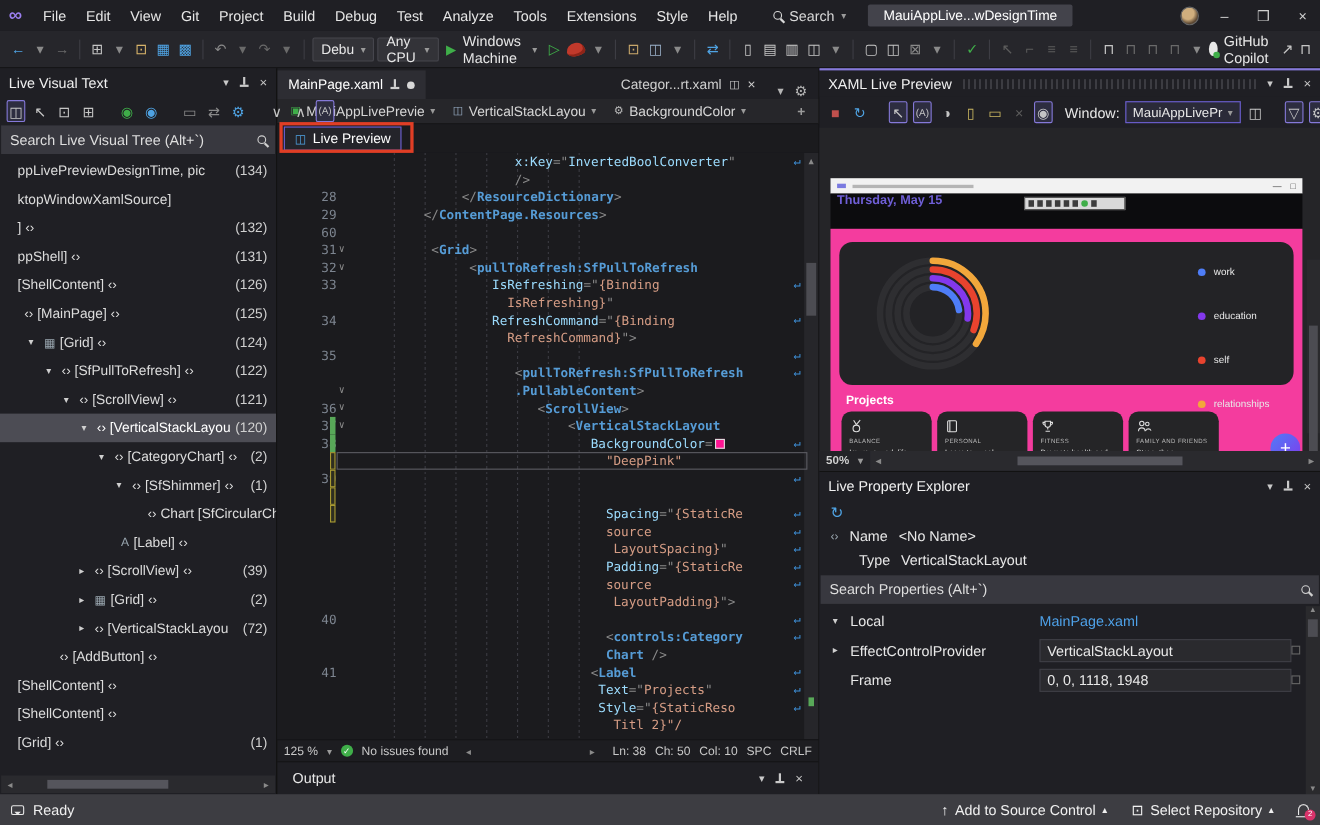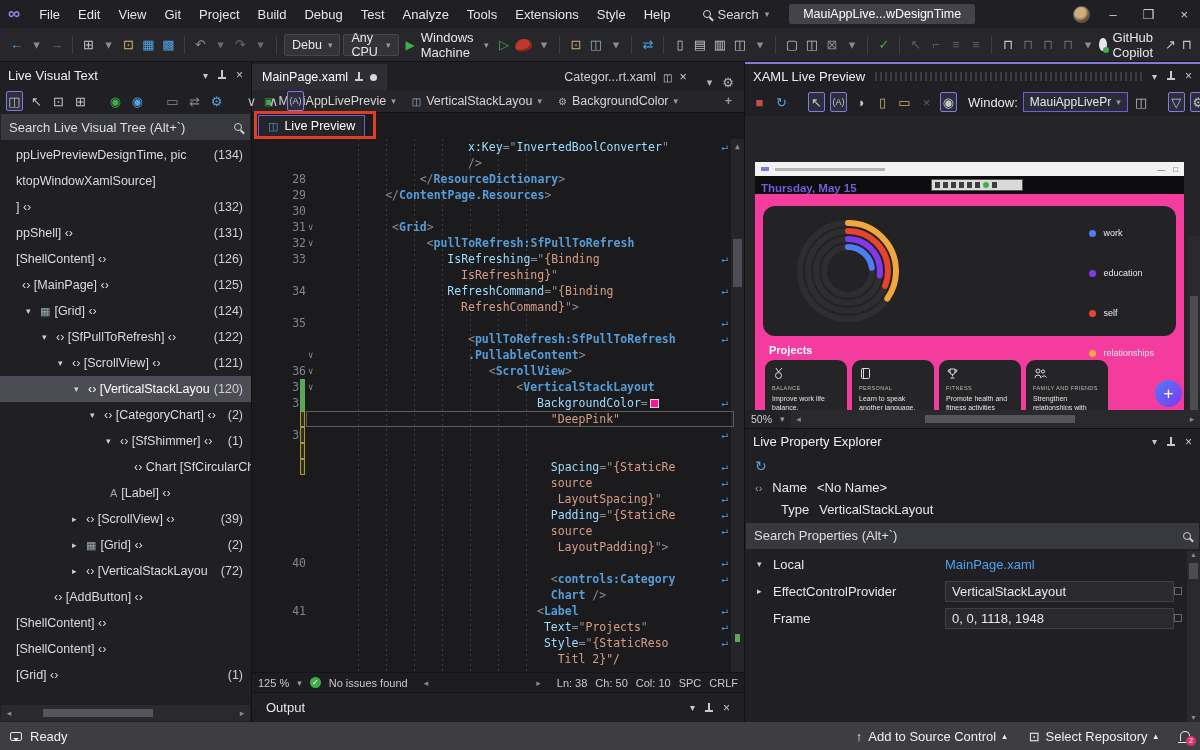--- a/index.html
+++ b/index.html
@@ -91,40 +91,40 @@
   .xlp-head{border-top:2px solid #8579d9;background:#1f1f24;}
   .hatch{flex:1;height:9px;margin:0 10px;background:repeating-linear-gradient(90deg,#3c3c42 0 2px,transparent 2px 5px);}
   .xlp-tools{height:28px;display:flex;align-items:center;gap:5px;padding:0 6px;color:#c5c5c5;}
   .wcombo{display:flex;align-items:center;gap:5px;background:#2a2a38;border:1px solid #6e61d6;color:#e8e8e8;height:20px;padding:0 6px;font-size:12px;}
   .preview{flex:1;position:relative;background:#252528;overflow:hidden;}
   .phone{position:absolute;left:10px;top:46px;right:16px;}
   .ph-title{height:14px;background:#f2f2f2;display:flex;align-items:center;padding:0 6px;gap:6px;}
   .ph-title .l1{width:8px;height:4px;background:#7a7ae0;}
   .ph-title .l2{width:110px;height:3px;background:#b5b5b5;}
   .ph-title .wb{margin-left:auto;display:flex;gap:8px;color:#444;font-size:8px;align-items:center;}
-  .ph-strip{height:18px;background:#0c0c0e;position:relative;display:flex;align-items:flex-end;}
+  .ph-strip{height:32px;background:#0c0c0e;position:relative;display:flex;align-items:flex-start;}
   .ph-date{color:#6f5fd6;font-weight:bold;font-size:11.5px;padding-left:6px;}
   .inapp{position:absolute;left:41%;top:3px;height:12px;width:92px;background:#d9d9d9;border:1px solid #555;display:flex;align-items:center;gap:3px;padding:0 3px;}
   .inapp i{width:5px;height:6px;background:#3c3c3c;display:inline-block;}
   .inapp i.g{background:#3fae49;border-radius:50%;width:6px;}
   .pink{height:254px;background:#f43c9e;position:relative;}
   .chartcard{position:absolute;left:8px;top:12px;right:8px;height:130px;background:#232326;border-radius:12px;}
   .legend{position:absolute;right:22px;top:22px;display:flex;flex-direction:column;gap:30px;}
   .litem{display:flex;align-items:center;gap:7px;color:#e8e8e8;font-size:9px;}
   .ldot{width:7px;height:7px;border-radius:50%;}
   .projtitle{position:absolute;left:14px;top:150px;color:#fff;font-weight:bold;font-size:11px;}
   .cards{position:absolute;left:10px;top:166px;right:34px;display:flex;gap:5px;}
   .card{width:82px;height:82px;background:#252527;border-radius:9px;padding:7px 7px 0;overflow:hidden;flex:none;}
   .card svg{display:block;margin-bottom:5px;}
   .ccat{color:#b9b9b9;font-size:5.5px;letter-spacing:.4px;margin-bottom:4px;}
   .cdesc{color:#e2e2e2;font-size:7px;line-height:1.25;margin-bottom:5px;}
   .addbtn{position:absolute;right:2px;top:186px;width:27px;height:27px;border-radius:50%;
           background:linear-gradient(135deg,#4e7df7,#8338ec);color:#fff;font-size:17px;display:flex;align-items:center;justify-content:center;}
   .pvscroll{position:absolute;right:0;top:120px;bottom:16px;width:12px;background:#2a2a2d;}
-  .zoombar{height:18px;background:#2a2a2e;display:flex;align-items:center;font-size:10.5px;color:#d0d0d0;position:relative;}
+  .zoombar{height:18px;background:#2a2a2e;display:flex;align-items:center;font-size:10.5px;color:#d0d0d0;position:relative;font-weight:bold;}
   .zoombox{padding:0 6px;display:flex;gap:8px;align-items:center;background:#232327;height:100%;}
   
   .lpe{display:flex;flex-direction:column;background:#1f1f24;border-top:1px solid #111;}
   .lpe-row{display:flex;align-items:center;height:22px;padding:0 10px;color:#e8e8e8;gap:10px;font-size:13px;}
   .lpe-grid{flex:1;position:relative;font-size:13px;}
   .prow{display:flex;align-items:center;height:27px;color:#e8e8e8;}
   .pkey{width:200px;display:flex;align-items:center;gap:6px;padding-left:12px;}
   .pexp{width:10px;font-size:9px;color:#cfcfcf;}
   .pval{flex:1;padding-right:26px;}
   .valbox{background:#2a2a2e;border:1px solid #3f3f46;height:21px;display:flex;align-items:center;padding:0 6px;color:#e8e8e8;}
@@ -455,21 +455,21 @@
           <div class="guide" style="left: 134px;"></div>
           <div class="guide" style="left: 162px;"></div>
           <div class="guide" style="left: 190px;"></div>
           <div class="guide" style="left: 218px;"></div>
           <div class="guide" style="left: 246px;"></div>
           <div class="guide" style="left: 274px;"></div>
           <div class="cl"><span style="padding-left: 216px; display: inline-block;"><span class="a">x:Key</span><span class="p">="</span><span class="v">InvertedBoolConverter</span><span class="p">"</span></span><span class="wm">↵</span></div>
           <div class="cl"><span style="padding-left: 216px; display: inline-block;"><span class="p">/&gt;</span></span></div>
           <div class="cl"><span class="num">28</span><span style="padding-left: 167.7px; display: inline-block;"><span class="p">&lt;/</span><span class="t">ResourceDictionary</span><span class="p">&gt;</span></span></div>
           <div class="cl"><span class="num">29</span><span style="padding-left: 133.2px; display: inline-block;"><span class="p">&lt;/</span><span class="t">ContentPage.Resources</span><span class="p">&gt;</span></span></div>
-          <div class="cl"><span class="num">30</span><span style="padding-left: 78px; display: inline-block;"></span></div>
+          <div class="cl"><span class="num">60</span><span style="padding-left: 78px; display: inline-block;"></span></div>
           <div class="cl"><span class="num">31</span><span class="fold">∨</span><span style="padding-left: 140.1px; display: inline-block;"><span class="p">&lt;</span><span class="t">Grid</span><span class="p">&gt;</span></span></div>
           <div class="cl"><span class="num">32</span><span class="fold">∨</span><span style="padding-left: 174.6px; display: inline-block;"><span class="p">&lt;</span><span class="t">pullToRefresh:SfPullToRefresh</span></span></div>
           <div class="cl"><span class="num">33</span><span style="padding-left: 195.3px; display: inline-block;"><span class="a">IsRefreshing</span><span class="p">="</span><span class="s">{Binding</span></span><span class="wm">↵</span></div>
           <div class="cl"><span style="padding-left: 209.1px; display: inline-block;"><span class="s">IsRefreshing}</span><span class="p">"</span></span></div>
           <div class="cl"><span class="num">34</span><span style="padding-left: 195.3px; display: inline-block;"><span class="a">RefreshCommand</span><span class="p">="</span><span class="s">{Binding</span></span><span class="wm">↵</span></div>
           <div class="cl"><span style="padding-left: 209.1px; display: inline-block;"><span class="s">RefreshCommand}</span><span class="p">"&gt;</span></span></div>
           <div class="cl"><span class="num">35</span><span style="padding-left: 78px; display: inline-block;"></span><span class="wm">↵</span></div>
           <div class="cl"><span style="padding-left: 216px; display: inline-block;"><span class="p">&lt;</span><span class="t">pullToRefresh:SfPullToRefresh</span></span><span class="wm">↵</span></div>
           <div class="cl"><span class="fold">∨</span><span style="padding-left: 216px; display: inline-block;"><span class="t">.PullableContent</span><span class="p">&gt;</span></span></div>
           <div class="cl"><span class="num">36</span><span class="fold">∨</span><span style="padding-left: 236.7px; display: inline-block;"><span class="p">&lt;</span><span class="t">ScrollView</span><span class="p">&gt;</span></span></div>

